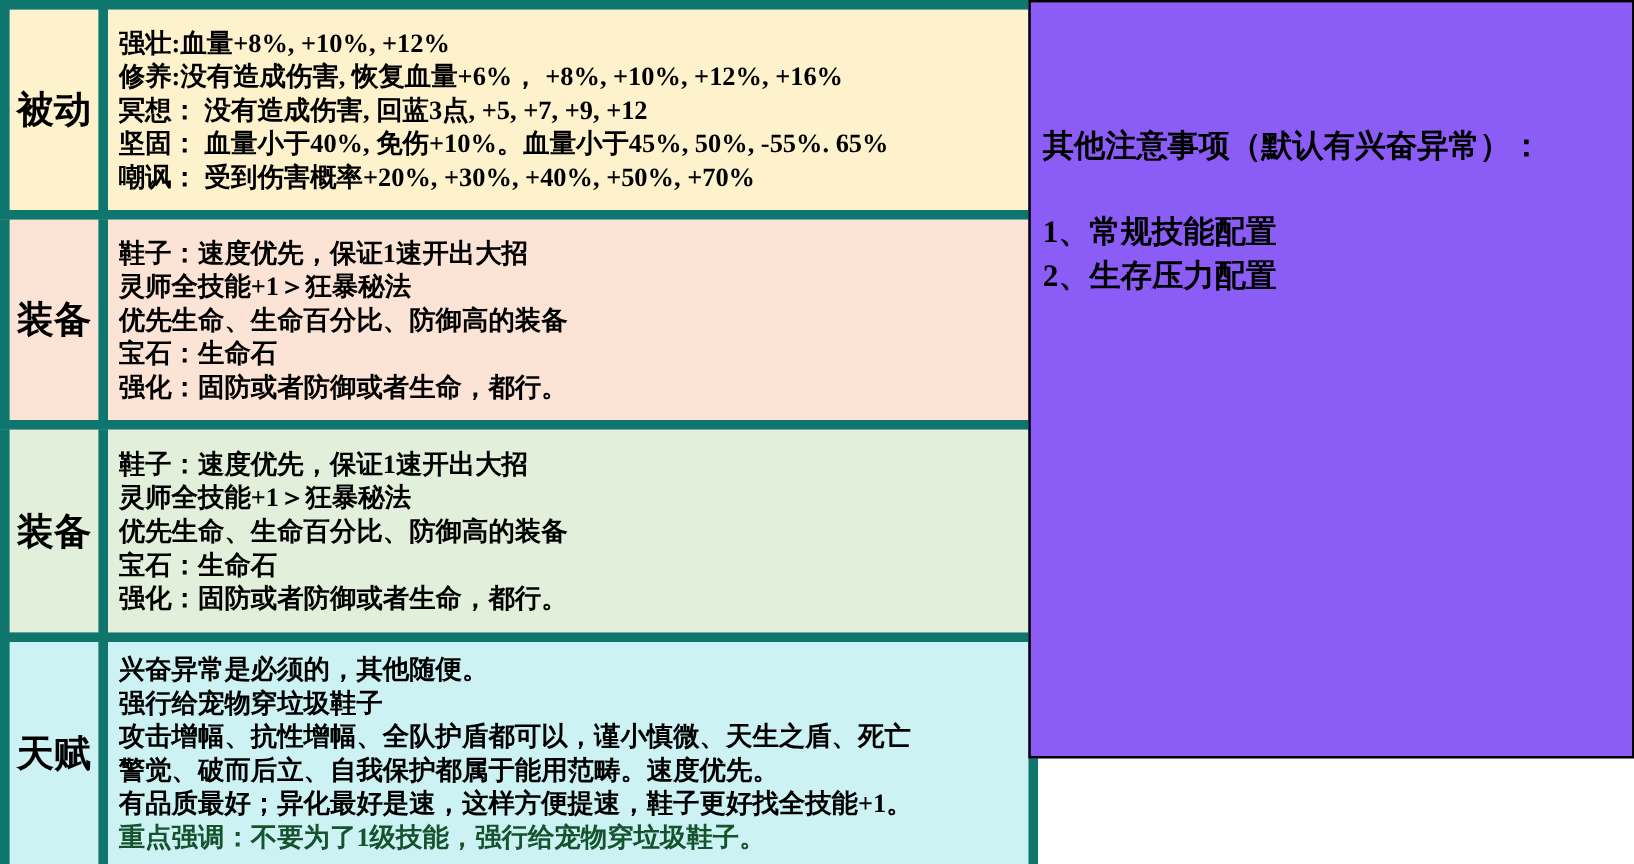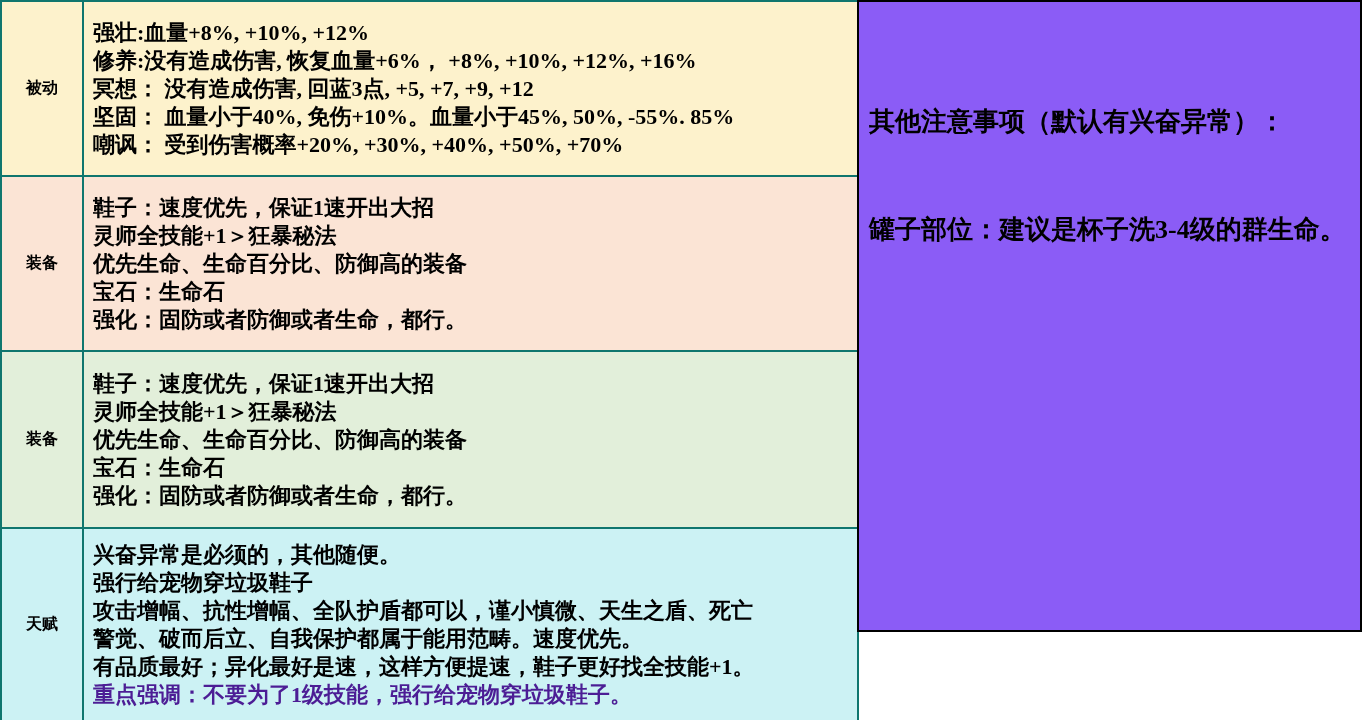--- a/index.html
+++ b/index.html
@@ -1,50 +1,50 @@
 <!DOCTYPE html>
 <html><head>
 <meta charset="utf-8">
 <style>
   html,body{margin:0;padding:0;background:#ffffff;}
   body{font-family:"Liberation Serif","DejaVu Serif",serif;font-weight:bold;color:#000;}
   .app{position:relative;width:1362px;height:720px;overflow:hidden;background:#ffffff;}
 
   
   table.stats{position:absolute;left:0;top:0;width:857px;border-collapse:collapse;table-layout:fixed;}
-  table.stats td{border:2px solid #0f766e;box-sizing:border-box;}
-  td.label{width:82px;text-align:center;font-size:16px;vertical-align:middle;}
+  table.stats td{border:8px solid #0f766e;box-sizing:border-box;}
+  td.label{width:82px;text-align:center;font-size:31px;vertical-align:middle;}
   td.content{width:775px;padding:2px 4px 2px 9px;font-size:22px;vertical-align:middle;overflow:hidden;}
   .line{line-height:28px;white-space:nowrap;overflow:hidden;}
   tr.bg-yellow{background:#FDF2CC;}
   tr.bg-pink{background:#FBE4D5;}
   tr.bg-green{background:#E2EFDA;}
   tr.bg-cyan{background:#CCF2F4;}
-  .red{color:#4c1d95;}
+  .red{color:#14532d;}
 
   
   .notes{position:absolute;left:857px;top:0;width:505px;height:632px;box-sizing:border-box;
          background:#8b5cf6;border:2px solid #000;padding:102px 4px 0 10px;font-size:26px;}
   .pline{line-height:36px;}
   .spacer{height:36px;}
 </style>
 </head>
 <body>
 
 <div class="app">
 
   <table class="stats">
     <tbody>
         <tr class="bg-yellow" style="height:175px;">
       <td class="label">被动</td>
       <td class="content">
         <div class="line">强壮:血量+8%, +10%, +12%</div>
         <div class="line">修养:没有造成伤害, 恢复血量+6%， +8%, +10%, +12%, +16%</div>
         <div class="line">冥想： 没有造成伤害, 回蓝3点, +5, +7, +9, +12</div>
-        <div class="line">坚固： 血量小于40%, 免伤+10%。血量小于45%, 50%, -55%. 85%</div>
+        <div class="line">坚固： 血量小于40%, 免伤+10%。血量小于45%, 50%, -55%. 65%</div>
         <div class="line">嘲讽： 受到伤害概率+20%, +30%, +40%, +50%, +70%</div>
       </td>
     </tr>
     <tr class="bg-pink" style="height:175px;">
       <td class="label">装备</td>
       <td class="content">
         <div class="line">鞋子：速度优先，保证1速开出大招</div>
         <div class="line">灵师全技能+1＞狂暴秘法</div>
         <div class="line">优先生命、生命百分比、防御高的装备</div>
         <div class="line">宝石：生命石</div>
@@ -71,17 +71,18 @@
         <div class="line">有品质最好；异化最好是速，这样方便提速，鞋子更好找全技能+1。</div>
         <div class="line red">重点强调：不要为了1级技能，强行给宠物穿垃圾鞋子。</div>
       </td>
     </tr>
   </tbody>
     </table>
 
   <div class="notes">
     <div class="pline">其他注意事项（默认有兴奋异常）：</div>
     <div class="spacer"></div>
+    <div class="pline">1、常规技能配置</div>
+    <div class="pline">2、生存压力配置</div>
     <div class="spacer"></div>
-    <div class="pline">罐子部位：建议是杯子洗3-4级的群生命。</div>
   </div>
 
 </div>
 
 </body></html>

